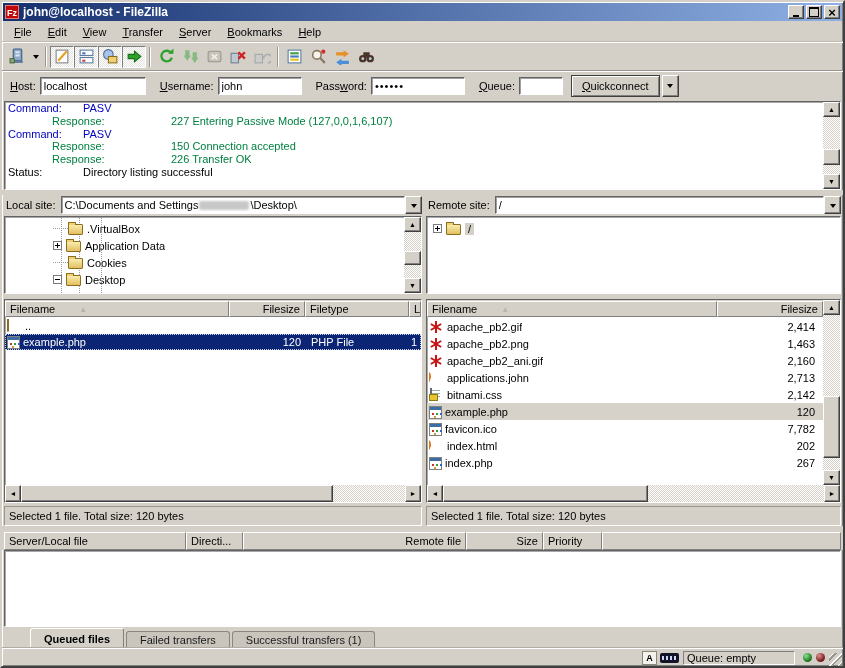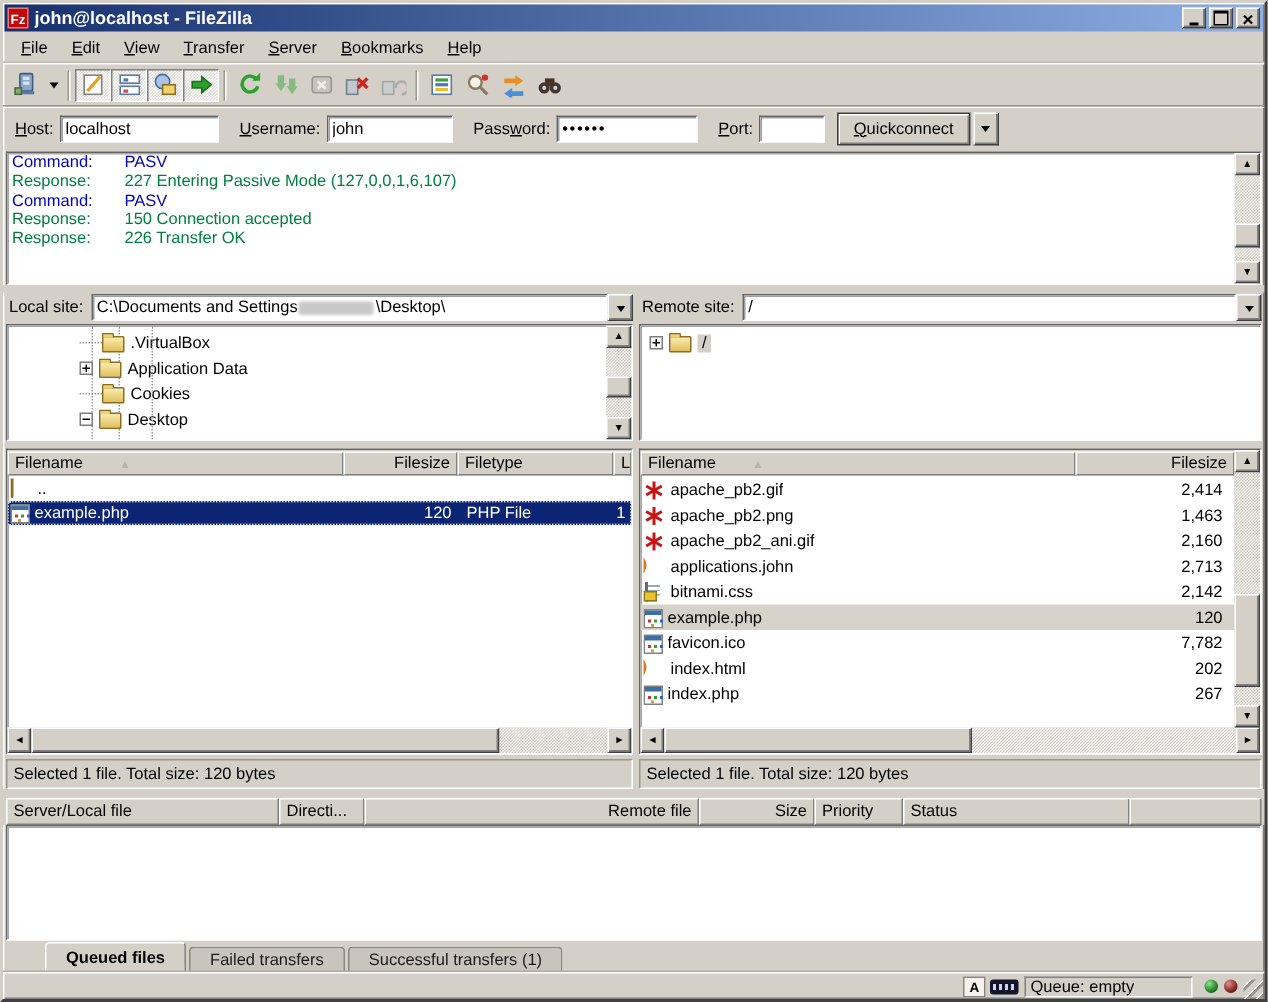--- a/index.html
+++ b/index.html
@@ -53,21 +53,21 @@
   .qc-drop{width:17px;height:22px;margin-left:2px;background:#d4d0c8;border:1px solid;
     border-color:#fff #404040 #404040 #fff;box-shadow:inset -1px -1px 0 #808080;
     display:flex;align-items:center;justify-content:center;}
   .qc-drop::before{content:"";border:3px solid transparent;border-top:4px solid #000;margin-top:4px;}
   
   .logwrap{flex:none;height:89px;margin:1px 2px 0 2px;background:#fff;position:relative;
     border:1px solid;border-color:#636363 #fff #fff #636363;box-shadow:inset 1px 1px 0 #a8a8a8;overflow:hidden;}
   .logline{display:flex;line-height:12.8px;white-space:nowrap;}
   .loglabel{flex:none;width:78px;padding-left:3px;}
   .kind-command{color:#0000bf;}
-  .kind-response{color:#008040;}
+  .kind-response{color:#008040;margin-left:44px;}
   .kind-status{color:#000;}
   .log-sb{position:absolute;top:0;right:0;bottom:0;width:17px;display:flex;flex-direction:column;}
   
   .sb-btn{flex:none;width:17px;height:15px;background:#d4d0c8;border:1px solid;
     border-color:#fff #404040 #404040 #fff;box-shadow:inset -1px -1px 0 #808080;
     font-size:7px;line-height:13px;text-align:center;color:#000;}
   .sb-btn.h{width:16px;height:17px;line-height:15px;}
   .sb-thumb{background:#d4d0c8;border:1px solid;border-color:#fff #404040 #404040 #fff;
     box-shadow:inset -1px -1px 0 #808080;}
   .vtrack{flex:1;position:relative;}
@@ -299,21 +299,21 @@
     </div>
   </div>
 
   <div class="qc">
     <label class="ulf">Host:</label>
     <input class="field" style="width: 106px; margin-right: 14px;" value="localhost">
     <label class="ulf">Username:</label>
     <input class="field" style="width: 84px; margin-right: 14px;" value="john">
     <label><span>Pass</span><span style="text-decoration:underline">w</span><span>ord:</span></label>
     <input class="field" style="width: 94px; margin-right: 14px; letter-spacing: 1px;" value="••••••">
-    <label class="ulf">Port:</label>
+    <label class="ulf">Queue:</label>
     <input class="field" style="width: 44px;" value="">
     <button class="qc-btn ulf">Quickconnect</button>
     <div class="qc-drop"></div>
   </div>
 
   <div class="logwrap">
     <div class="logline">
         <span class="loglabel kind-command">Command:</span>
         <span class="kind-command">PASV</span>
       </div>
@@ -325,20 +325,24 @@
         <span class="loglabel kind-command">Command:</span>
         <span class="kind-command">PASV</span>
       </div>
     <div class="logline">
         <span class="loglabel kind-response">Response:</span>
         <span class="kind-response">150 Connection accepted</span>
       </div>
     <div class="logline">
         <span class="loglabel kind-response">Response:</span>
         <span class="kind-response">226 Transfer OK</span>
+      </div>
+    <div class="logline">
+        <span class="loglabel kind-status">Status:</span>
+        <span class="kind-status">Directory listing successful</span>
       </div>
     <div class="log-sb">
       <div class="sb-btn">▲</div>
       <div class="vtrack checker">
           <div class="sb-thumb" style="top:56%;height:16px;"></div>
         </div>
       <div class="sb-btn">▼</div>
     </div>
   </div>
 
@@ -564,23 +568,20 @@
       </div>
     <div class="hcell qc3">
         <span>Remote file</span>
       </div>
     <div class="hcell qc4 rgt">
         <span>Size</span>
       </div>
     <div class="hcell qc5">
         <span>Priority</span>
       </div>
-    <div class="hcell qc6">
-        <span>Status</span>
-      </div>
     <div class="hcell qc7"></div>
   </div>
   <div class="qbody"></div>
 
   <div class="tabs">
     <div class="tab active">Queued files</div>
     <div class="tab">Failed transfers</div>
     <div class="tab">Successful transfers (1)</div>
   </div>
 

